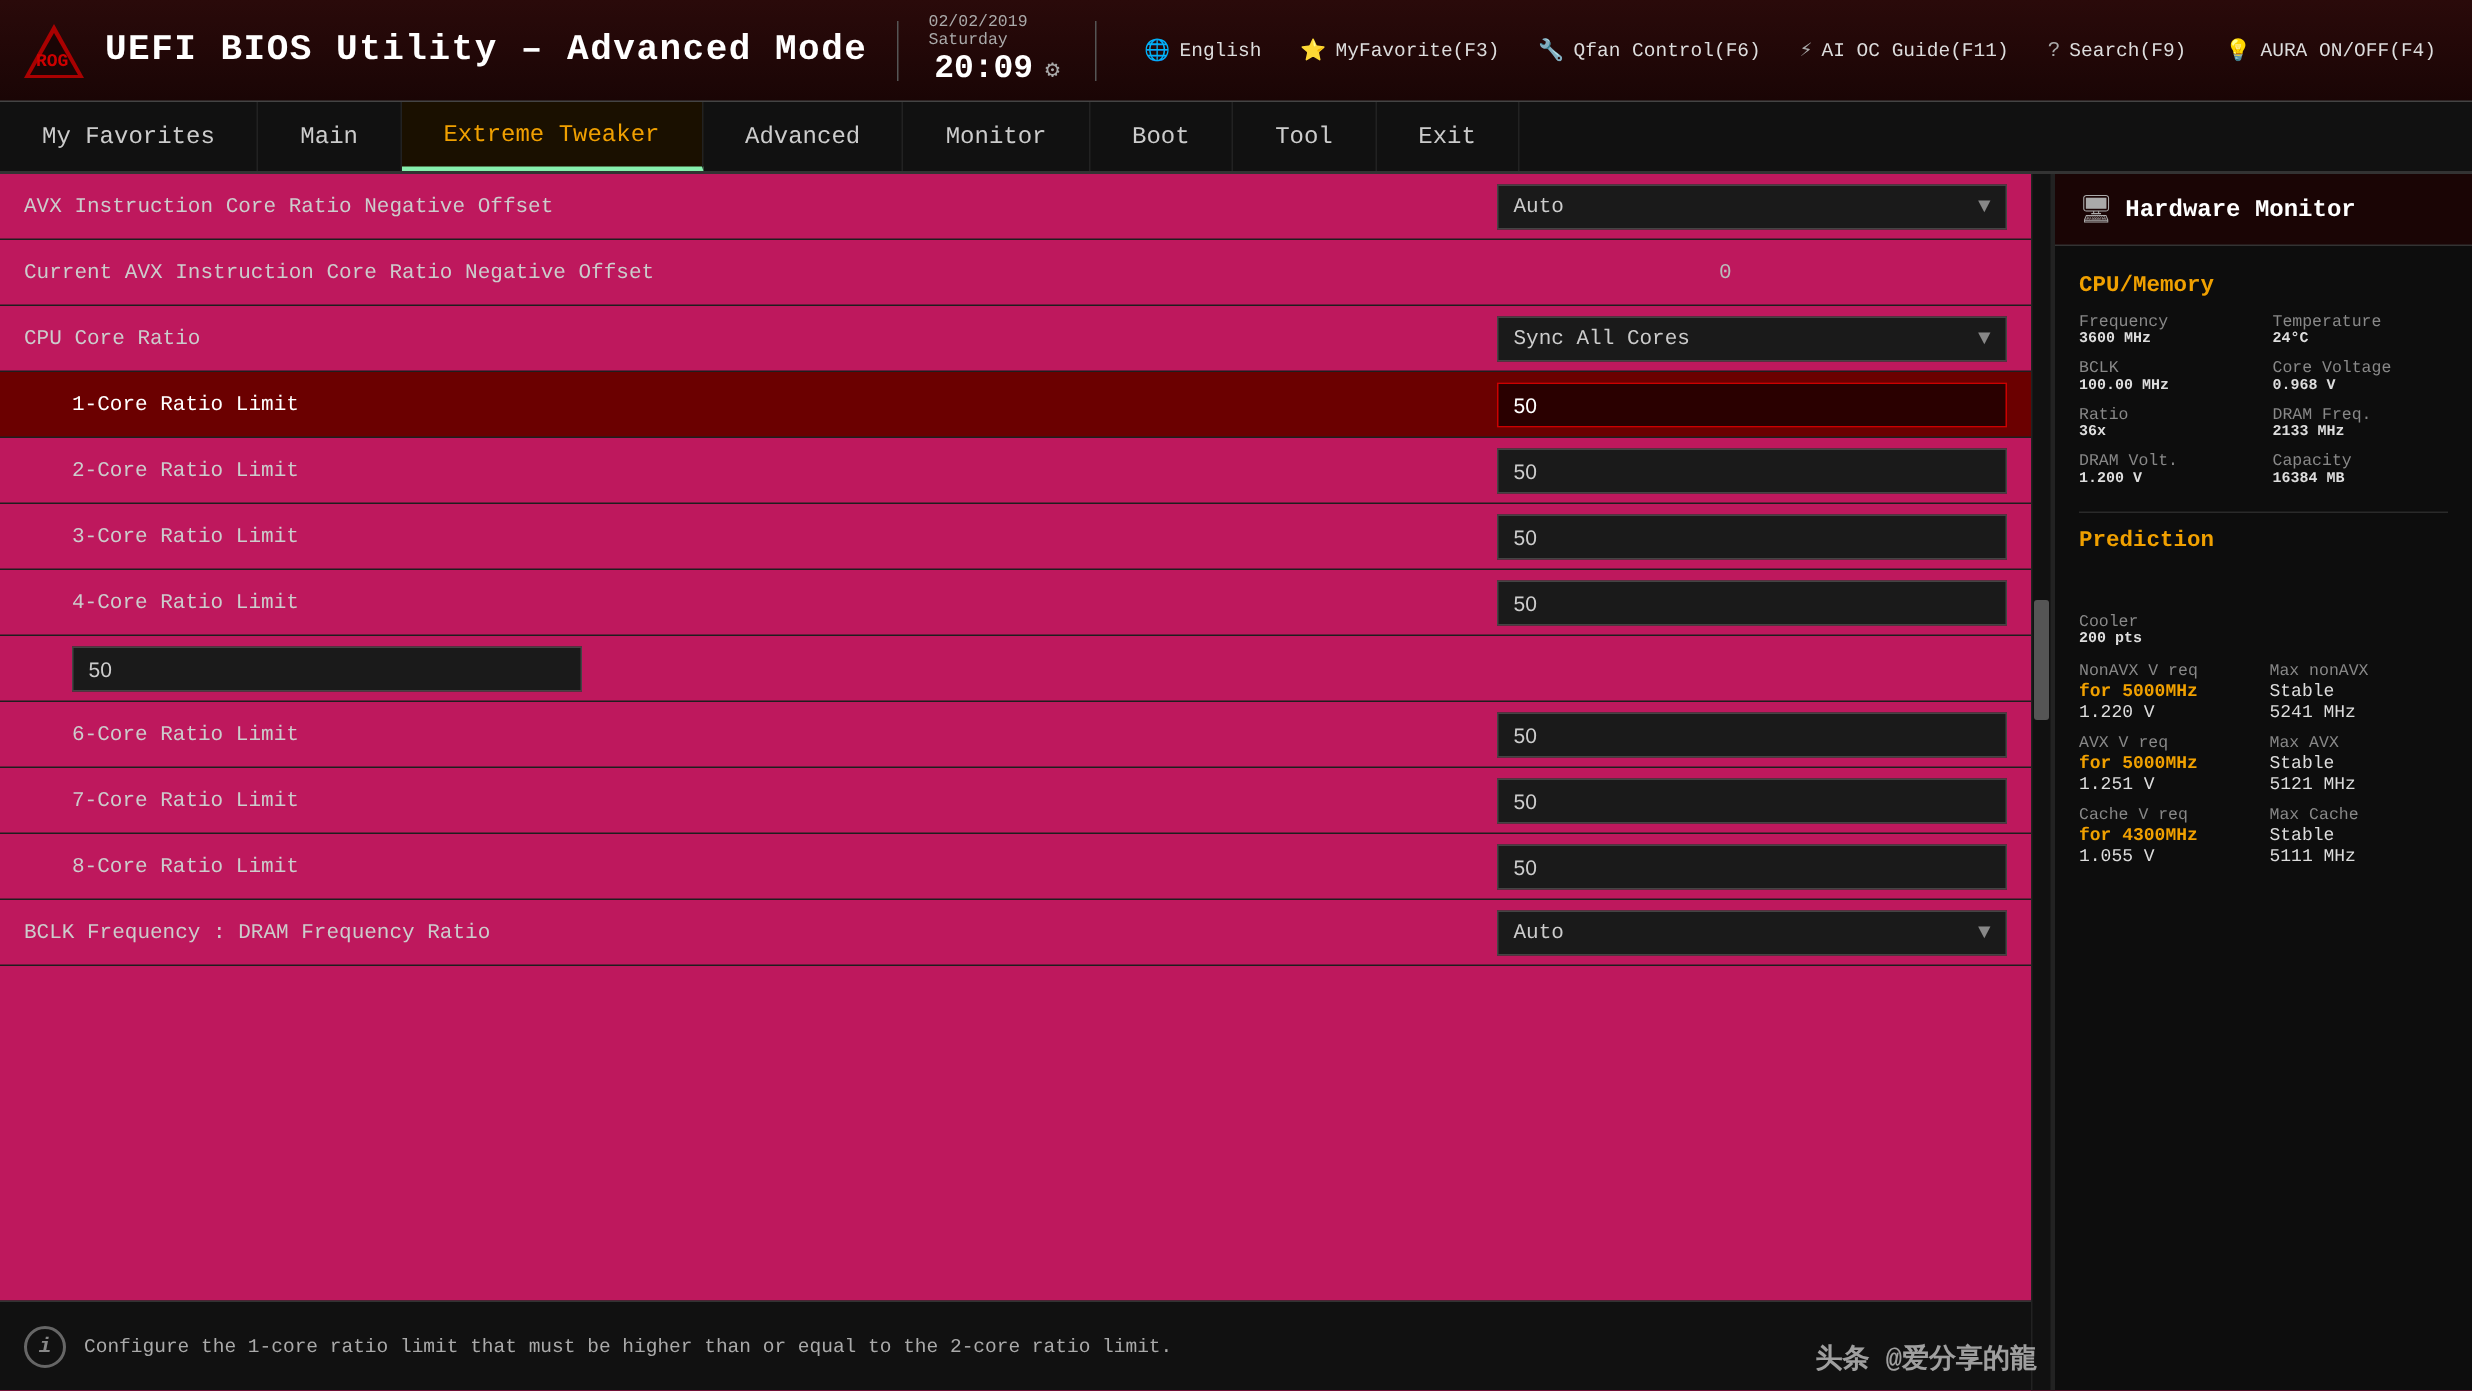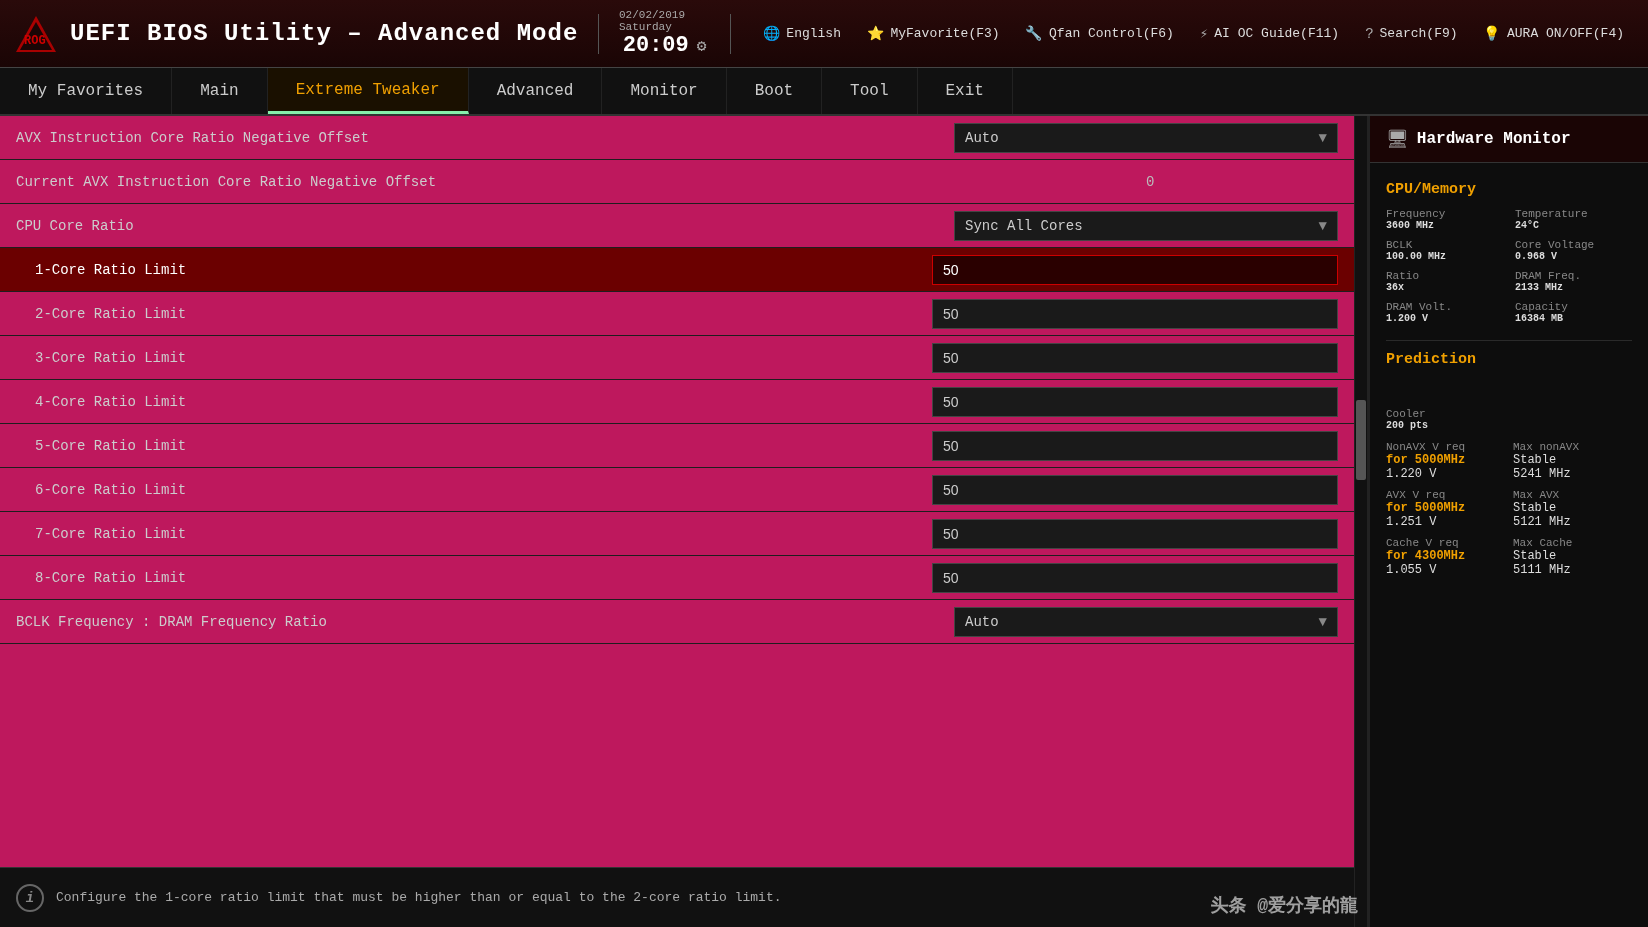--- a/index.html
+++ b/index.html
@@ -138,21 +138,21 @@
       display: flex;
       align-items: center;
       border-bottom: 1px solid #1e1e1e;
       min-height: 44px;
       padding: 0 16px;
     }
     .setting-row.highlighted {
       background: #6b0000;
     }
     .setting-row.sub-item {
-      padding-left: 35px;
+      padding-left: 48px;
     }
     .setting-label {
       flex: 1;
       color: #ccc;
       font-size: 14px;
     }
     .setting-row.highlighted .setting-label {
       color: #fff;
     }
     .setting-value {
@@ -168,37 +168,37 @@
 
     
     .dropdown-value {
       display: flex;
       align-items: center;
       background: #1a1a1a;
       border: 1px solid #444;
       padding: 6px 10px;
       color: #ccc;
       font-size: 14px;
-      width: 384px;
+      width: 340px;
       cursor: pointer;
       position: relative;
     }
     .dropdown-value span.arrow {
       margin-left: auto;
       color: #888;
     }
 
     
     .input-box {
       background: #1a1a1a;
       border: 1px solid #444;
       padding: 6px 10px;
       color: #ccc;
       font-size: 14px;
-      width: 406px;
+      width: 340px;
     }
     .input-box.active {
       background: #2a0000;
       border-color: #cc0000;
       color: #fff;
     }
 
     
     .info-bar {
       display: flex;
@@ -433,21 +433,20 @@
         <span class="setting-label">3-Core Ratio Limit</span>
         <input class="input-box" value="50" readonly="" style="">
       </div>
 
       <div class="setting-row sub-item">
         <span class="setting-label">4-Core Ratio Limit</span>
         <input class="input-box" value="50" readonly="" style="">
       </div>
 
       <div class="setting-row sub-item">
-        <span class="setting-label">5-Core Ratio Limit</span>
         <input class="input-box" value="50" readonly="" style="">
       </div>
 
       <div class="setting-row sub-item">
         <span class="setting-label">6-Core Ratio Limit</span>
         <input class="input-box" value="50" readonly="" style="">
       </div>
 
       <div class="setting-row sub-item">
         <span class="setting-label">7-Core Ratio Limit</span>

